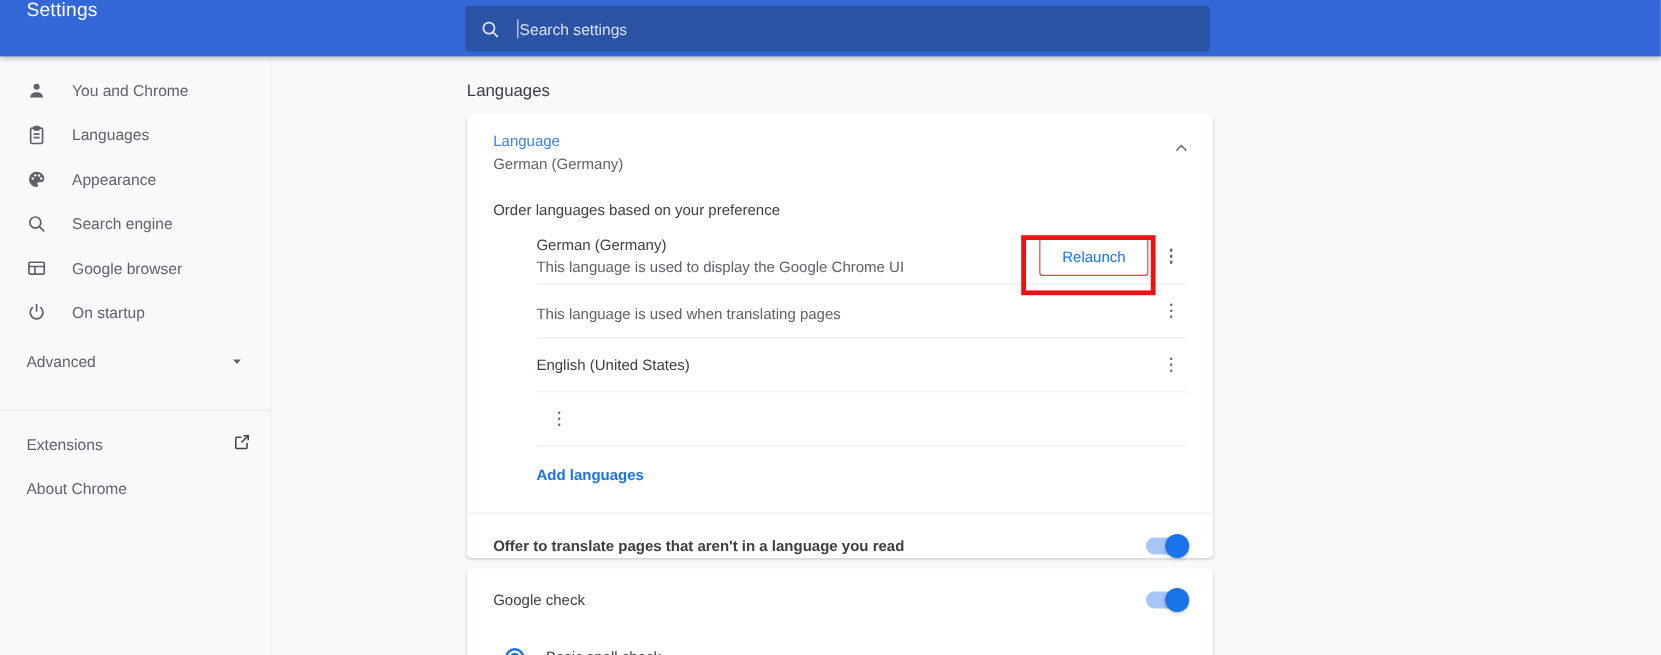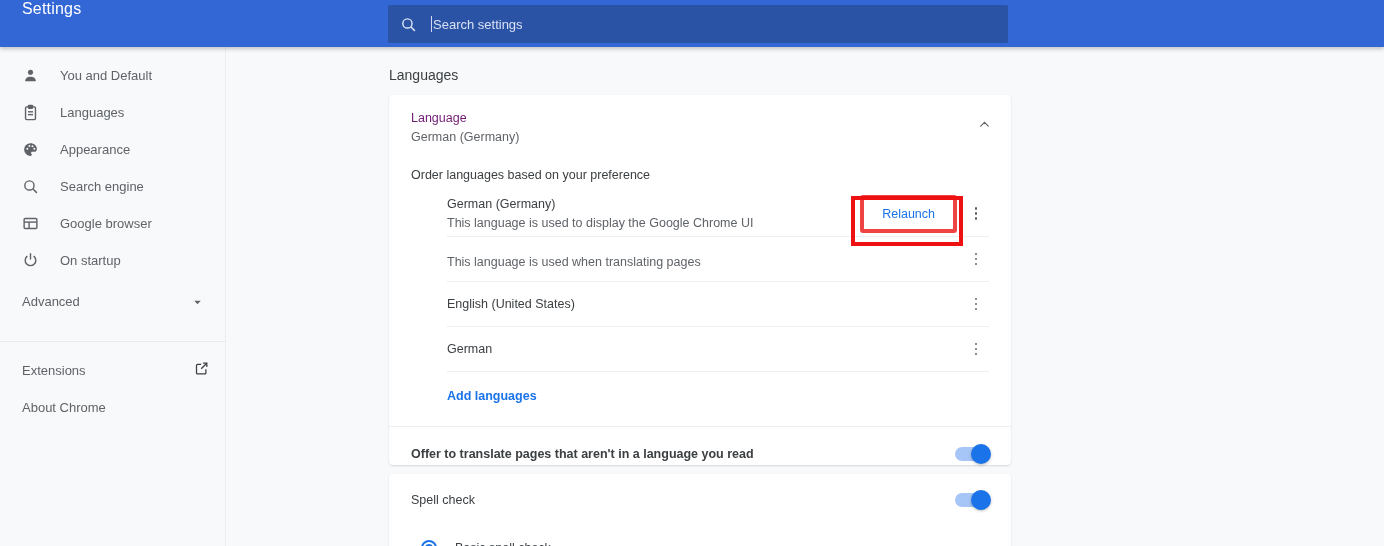--- a/index.html
+++ b/index.html
@@ -98,21 +98,21 @@
     border-radius: 4px;
     box-shadow: 0 1px 2px rgba(60,64,67,0.18);
   }
   .card-lang { top: 48px; height: 370px; }
   .card-spell { top: 427px; height: 119px; }
 
   .lang-head {
     position: relative;
     padding: 16px 22px 0 22px;
   }
-  .lang-head .t1 { font-size: 12.5px; color: #701a75; }
+  .lang-head .t1 { font-size: 12.5px; color: #3b82f6; }
   .lang-head .t2 { font-size: 12.5px; color: #5f6368; margin-top: 5px; }
   .collapse-btn {
     position: absolute; right: 16px; top: 20px;
     width: 22px; height: 22px;
     display: flex; align-items: center; justify-content: center;
     cursor: pointer;
   }
 
   .order-label {
     font-size: 12.5px; color: #3c4043;
@@ -133,21 +133,21 @@
   .kebab {
     width: 26px; height: 30px;
     display: flex; flex-direction: column;
     align-items: center; justify-content: center;
     gap: 2.5px; cursor: pointer;
     margin-left: 6px;
   }
   .kebab i { width: 2.5px; height: 2.5px; border-radius: 50%; background: #5f6368; display:block; }
 
   .relaunch-btn {
-    border: 4px solid #ef4444;
+    border: 1px solid #ef4444;
     background: #fff;
     color: #1a73e8;
     font-size: 12.5px;
     font-family: "Liberation Sans", sans-serif;
     padding: 8px 18px;
     border-radius: 3px;
     cursor: pointer;
   }
   .redbox {
     position: absolute;
@@ -224,21 +224,21 @@
 <div class="sidebar">
   <div class="nav-items-wrap">
 
     <div class="nav-item">
       <span class="ico">
         <svg width="17" height="17" viewBox="0 0 24 24" fill="#5f6368">
           <circle cx="12" cy="7.5" r="3.6"></circle>
             <path d="M4.5 20c0-4.2 3.4-6.2 7.5-6.2s7.5 2 7.5 6.2z"></path>
         </svg>
       </span>
-      <span class="lbl">You and Default</span>
+      <span class="lbl">You and Chrome</span>
     </div>
 
     <div class="nav-item">
       <span class="ico">
         <svg width="17" height="17" viewBox="0 0 24 24" fill="none" stroke="#5f6368" stroke-width="2">
           <rect x="5" y="4" width="14" height="18" rx="1.5"></rect>
           <rect x="9" y="2" width="6" height="4" rx="1" fill="#5f6368"></rect>
           <line x1="8.5" y1="11" x2="15.5" y2="11"></line>
             <line x1="8.5" y1="15" x2="15.5" y2="15"></line>
         </svg>
@@ -375,23 +375,20 @@
         <div class="row-right">
           <div class="kebab">
               <i></i>
               <i></i>
               <i></i>
             </div>
         </div>
       </div>
 
       <div class="lang-row">
-        <div class="texts">
-          <div class="name">German</div>
-        </div>
         <div class="row-right">
           <div class="kebab">
               <i></i>
               <i></i>
               <i></i>
             </div>
         </div>
       </div>
     </div>
 
@@ -402,21 +399,21 @@
     <div class="toggle-row">
       <span class="lbl">Offer to translate pages that aren't in a language you read</span>
       <span class="switch">
         <span class="knob"></span>
       </span>
     </div>
   </div>
 
   <div class="card card-spell">
     <div class="spell-head">
-      <span class="lbl">Spell check</span>
+      <span class="lbl">Google check</span>
       <span class="switch">
         <span class="knob"></span>
       </span>
     </div>
     <div class="radio-row">
       <span class="radio">
         <span class="dot"></span>
       </span>
       <span class="lbl">Basic spell check</span>
     </div>

